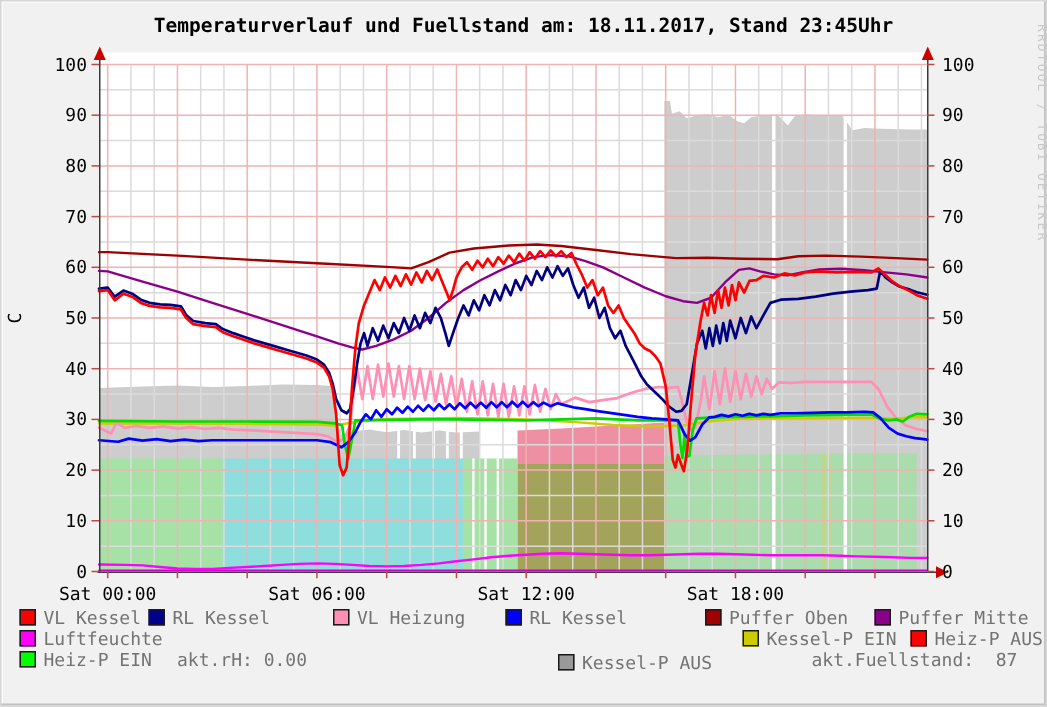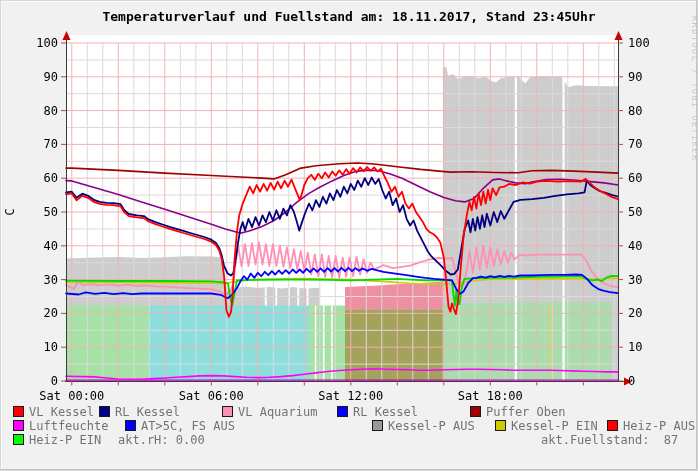--- a/index.html
+++ b/index.html
@@ -187,27 +187,27 @@
       </g>
     <text class="title" x="349" y="21" text-anchor="middle">Temperaturverlauf und Fuellstand am: 18.11.2017, Stand 23:45Uhr</text>
     <text class="ylab" transform="translate(14,212) rotate(-90)" text-anchor="middle">C</text>
     <text class="wm" transform="translate(692,16) rotate(90)">RRDTOOL / TOBI OETIKER</text>
   </svg>
 
   <div class="legend">
 
     <span class="li" style="left:13px;top:406px"><i class="sw" style="background: rgb(255, 0, 0);"></i><span>VL Kessel</span></span>
     <span class="li" style="left:99px;top:406px"><i class="sw" style="background: rgb(0, 0, 139);"></i><span>RL Kessel</span></span>
-    <span class="li" style="left:222px;top:406px"><i class="sw" style="background: rgb(255, 143, 180);"></i><span>VL Aquarium</span></span>
+    <span class="li" style="left:222px;top:406px"><i class="sw" style="background: rgb(255, 143, 180);"></i><span>VL Heizung</span></span>
     <span class="li" style="left:337px;top:406px"><i class="sw" style="background: rgb(0, 0, 255);"></i><span>RL Kessel</span></span>
     <span class="li" style="left:470px;top:406px"><i class="sw" style="background: rgb(160, 0, 0);"></i><span>Puffer Oben</span></span>
+    <span class="li" style="left:583px;top:406px"><i class="sw" style="background: rgb(139, 0, 139);"></i><span>Puffer Mitte</span></span>
 
     <span class="li" style="left:13px;top:420px"><i class="sw" style="background: rgb(255, 0, 255);"></i><span>Luftfeuchte</span></span>
-    <span class="li" style="left:125px;top:420px"><i class="sw" style="background: rgb(0, 0, 255);"></i><span>AT&gt;5C, FS AUS</span></span>
-    <span class="li" style="left:372px;top:420px"><i class="sw" style="background: rgb(153, 153, 153);"></i><span>Kessel-P AUS</span></span>
+    <span class="li" style="left:372px;top:436px"><i class="sw" style="background: rgb(153, 153, 153);"></i><span>Kessel-P AUS</span></span>
     <span class="li" style="left:495px;top:420px"><i class="sw" style="background: rgb(204, 204, 0);"></i><span>Kessel-P EIN</span></span>
     <span class="li" style="left:607px;top:420px"><i class="sw" style="background: rgb(255, 0, 0);"></i><span>Heiz-P AUS</span></span>
 
     <span class="li" style="left:13px;top:434px"><i class="sw" style="background: rgb(0, 255, 0);"></i><span>Heiz-P EIN</span></span>
     <span class="li" style="left:118px;top:434px">akt.rH: 0.00</span>
     <span class="li" style="left:541px;top:434px">akt.Fuellstand:  87</span>
 
   </div>
 
 </div>

